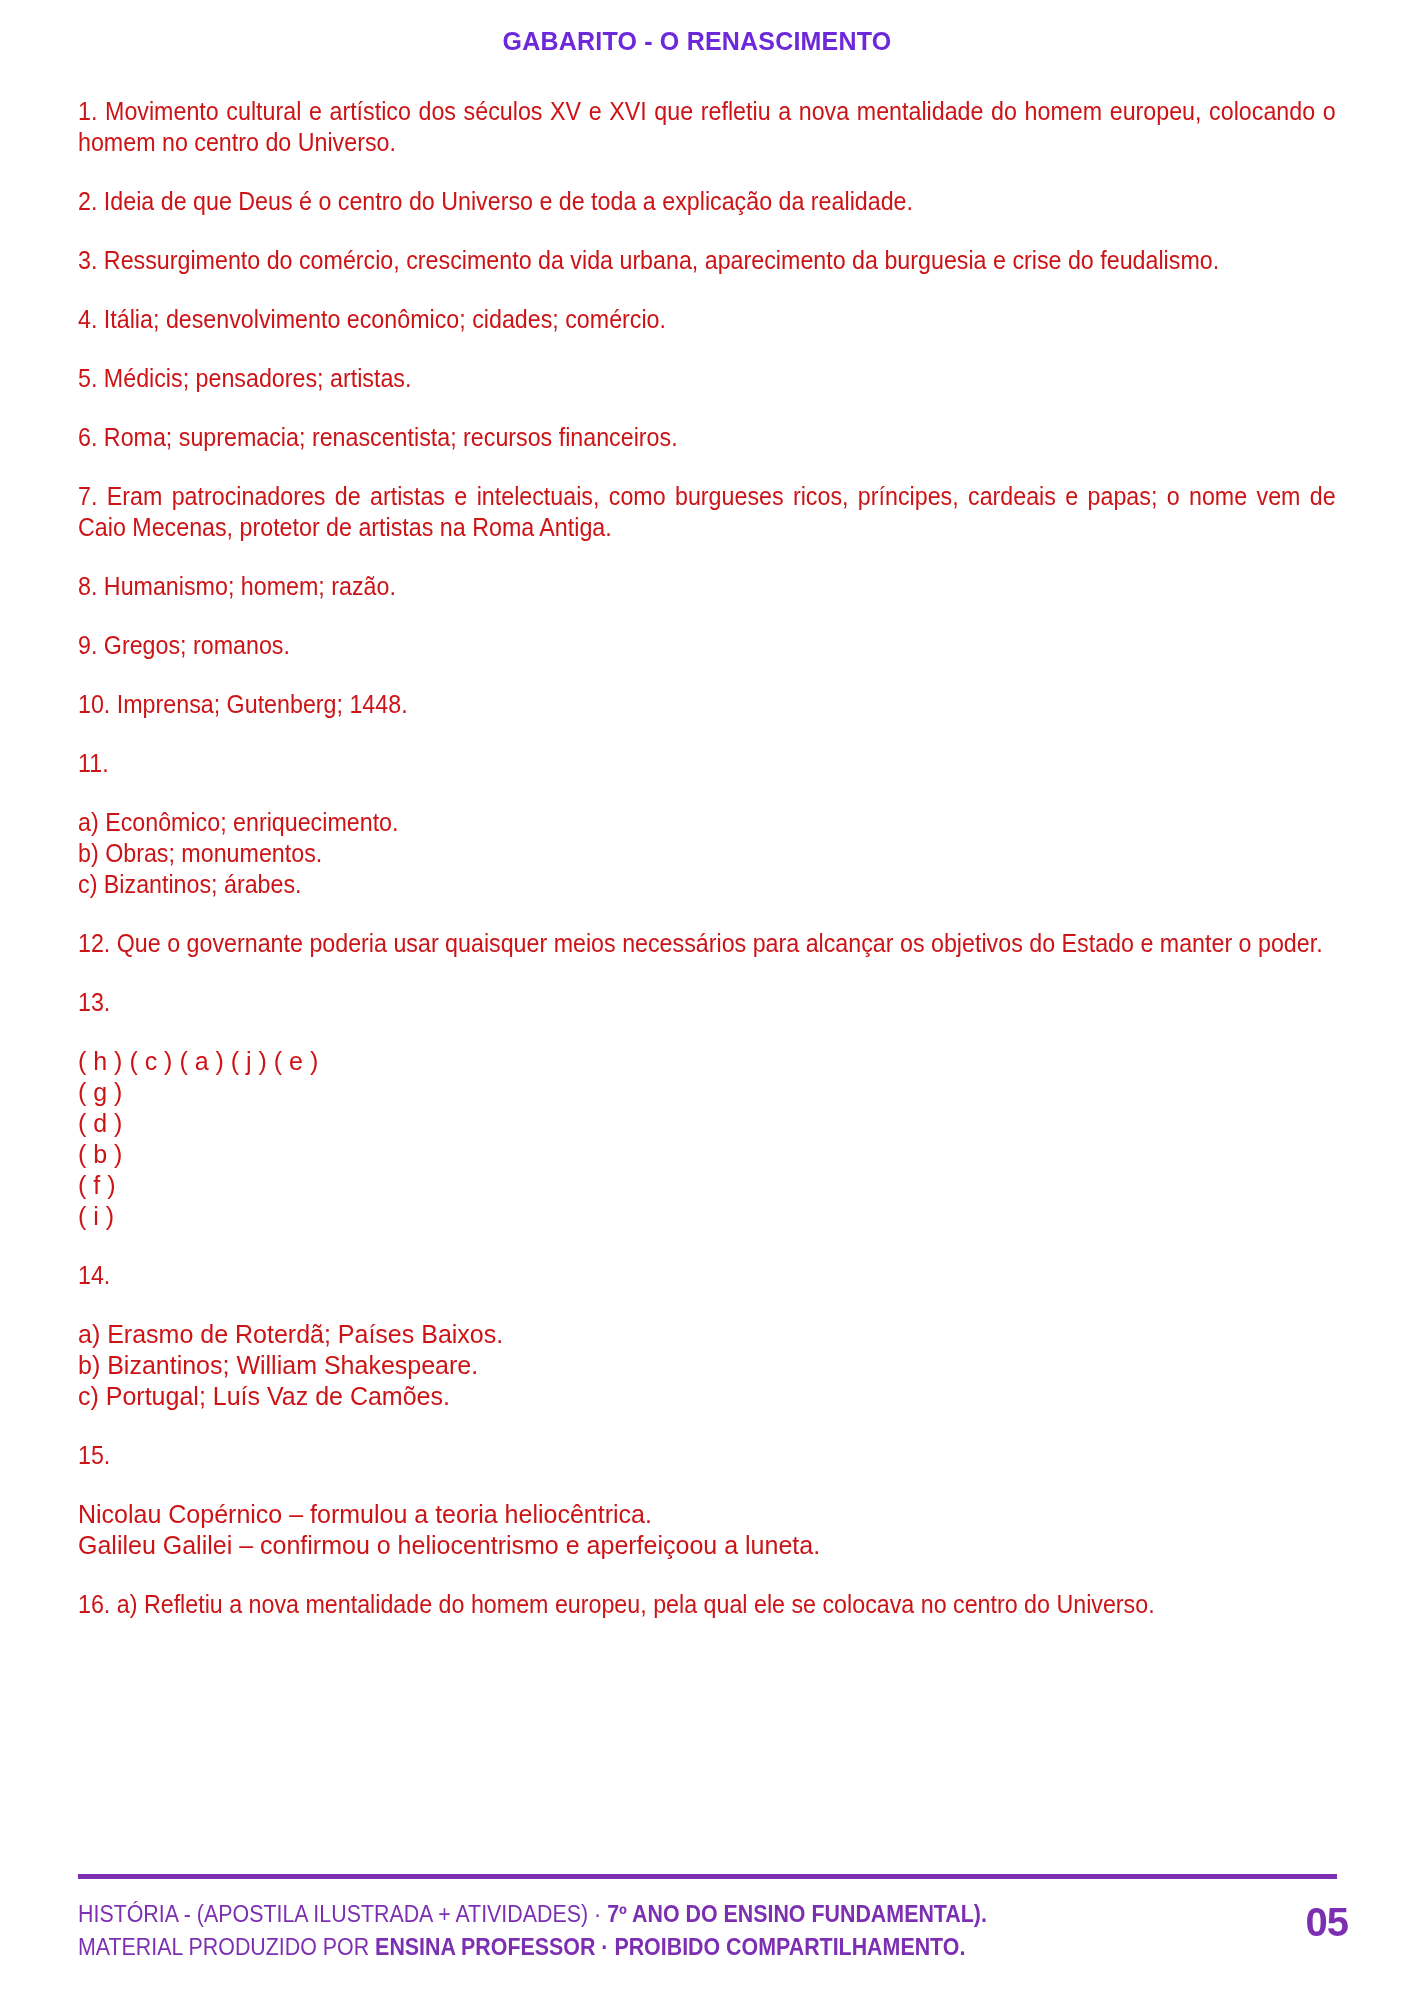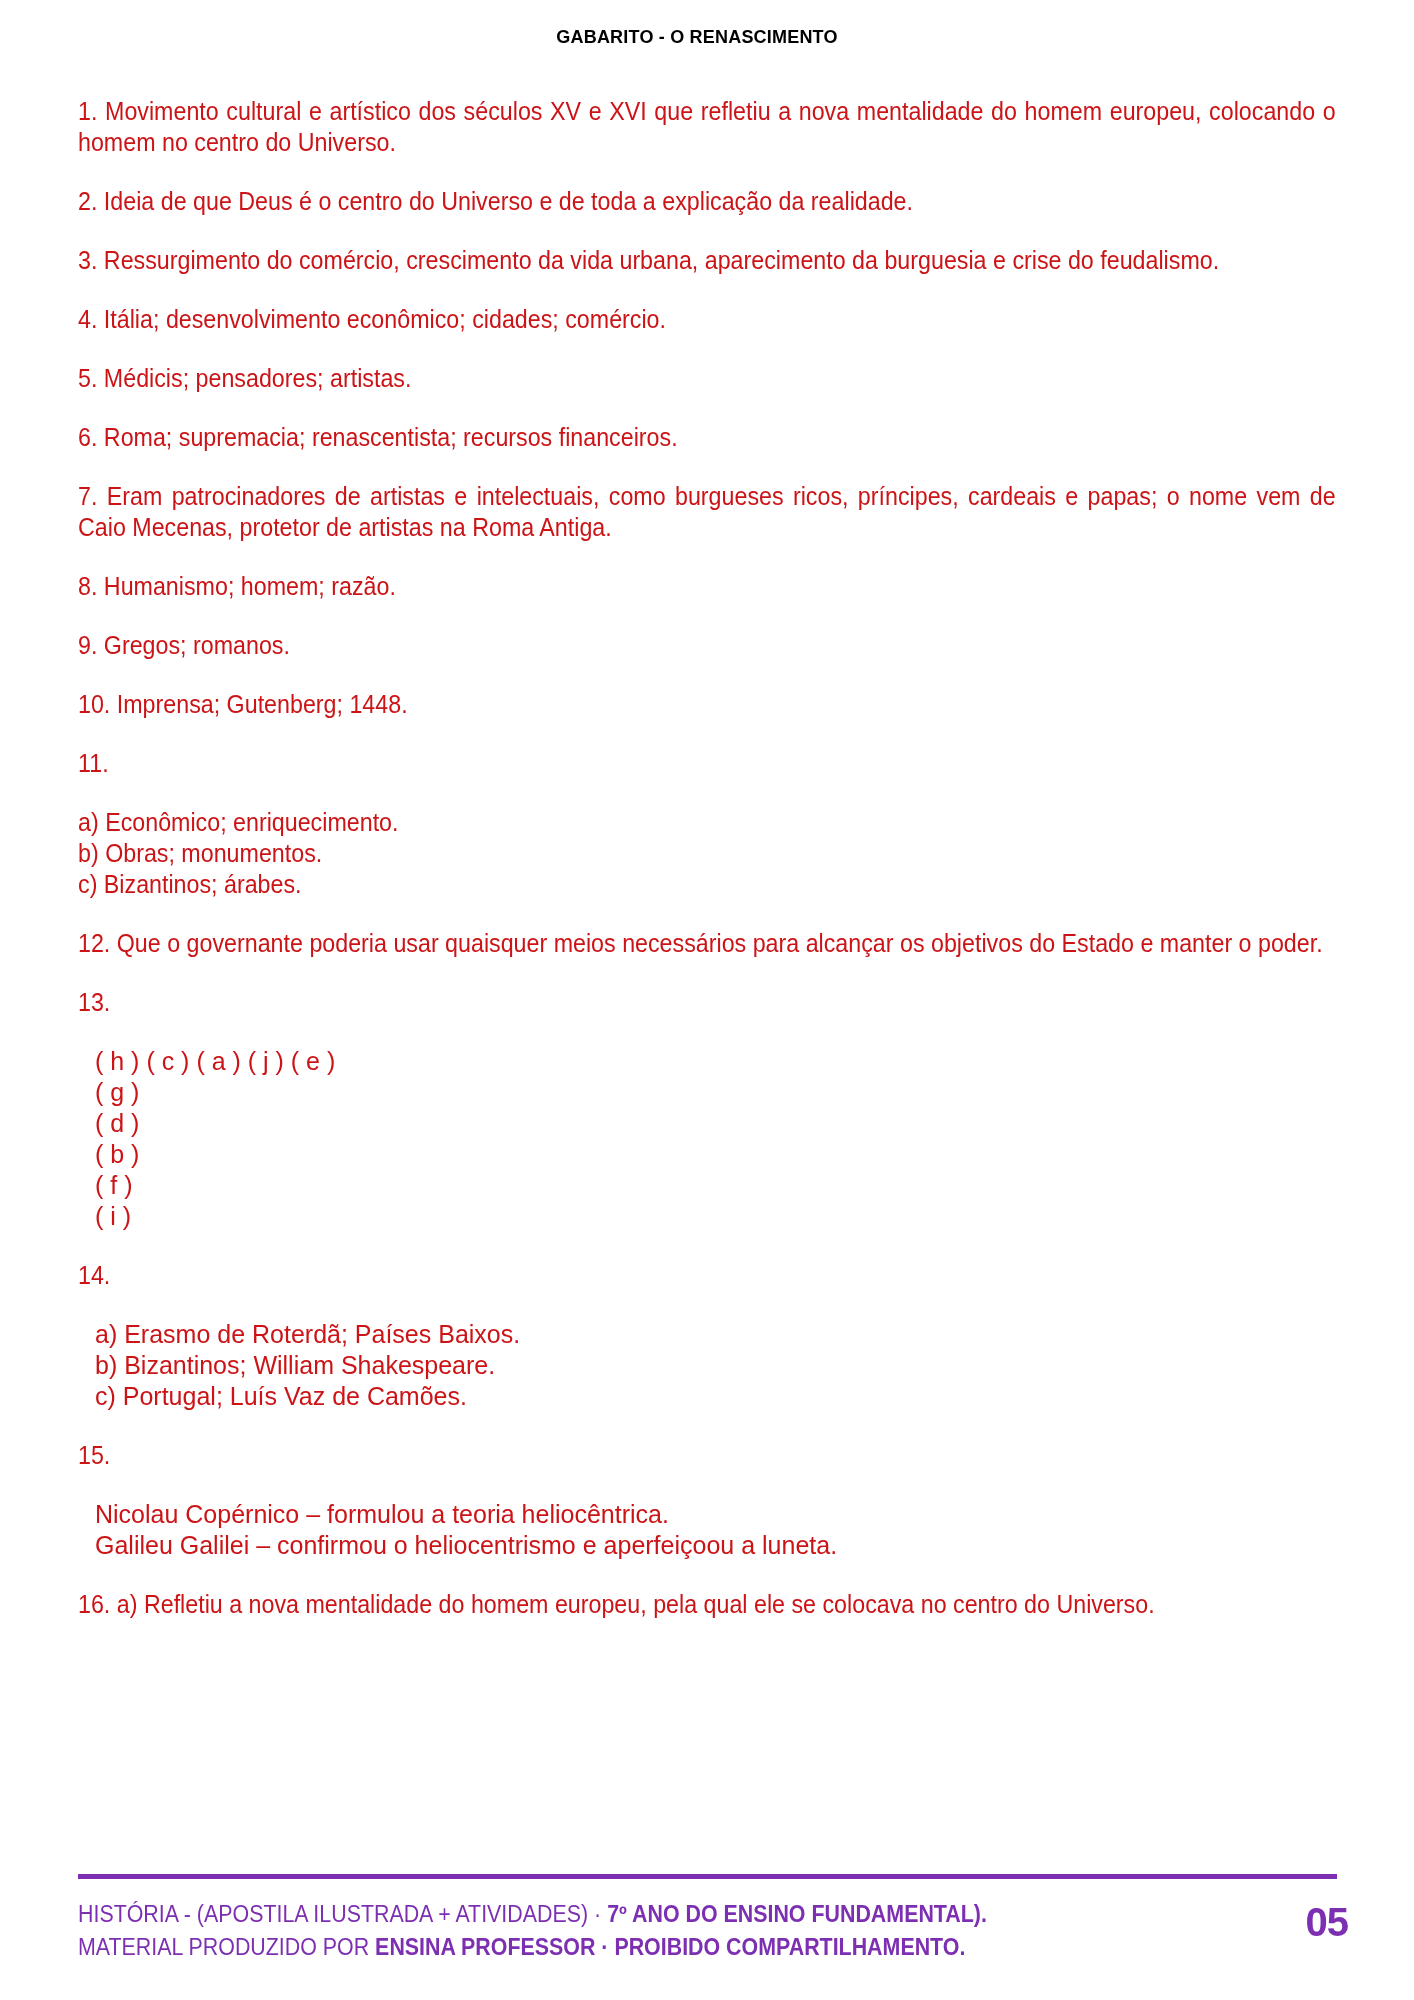--- a/index.html
+++ b/index.html
@@ -23,24 +23,24 @@
     box-sizing: border-box;
   }
 
   
   .doc-title {
     position: absolute;
     top: 27px;
     left: 0;
     width: 1394px;
     text-align: center;
-    color: #000000;
+    color: #6d28d9;
     font-family: "Liberation Sans", sans-serif;
     font-weight: bold;
-    font-size: 18px;
+    font-size: 25px;
     letter-spacing: 0.2px;
   }
 
   
   .body-area {
     position: absolute;
     top: 96px;
     left: 78px;
     width: 1258px;
   }
@@ -72,21 +72,21 @@
     width: 107.5%;
   }
   .sublist .row { display: block; white-space: pre; }
 
   
   .widegroup {
     color: #cc1417;
     font-family: "Liberation Sans", sans-serif;
     font-size: 25px;
     line-height: 31px;
-    margin: 0 0 28px 17px;
+    margin: 0 0 28px 0;
   }
   .widegroup .row { display: block; white-space: pre; }
 
   .spacer-head {
     color: #cc1417;
     font-family: "Liberation Sans Narrow", "Liberation Sans", sans-serif;
     font-size: 25px;
     line-height: 31px;
     margin: 0 0 28px 0;
     transform: scaleX(0.93);

